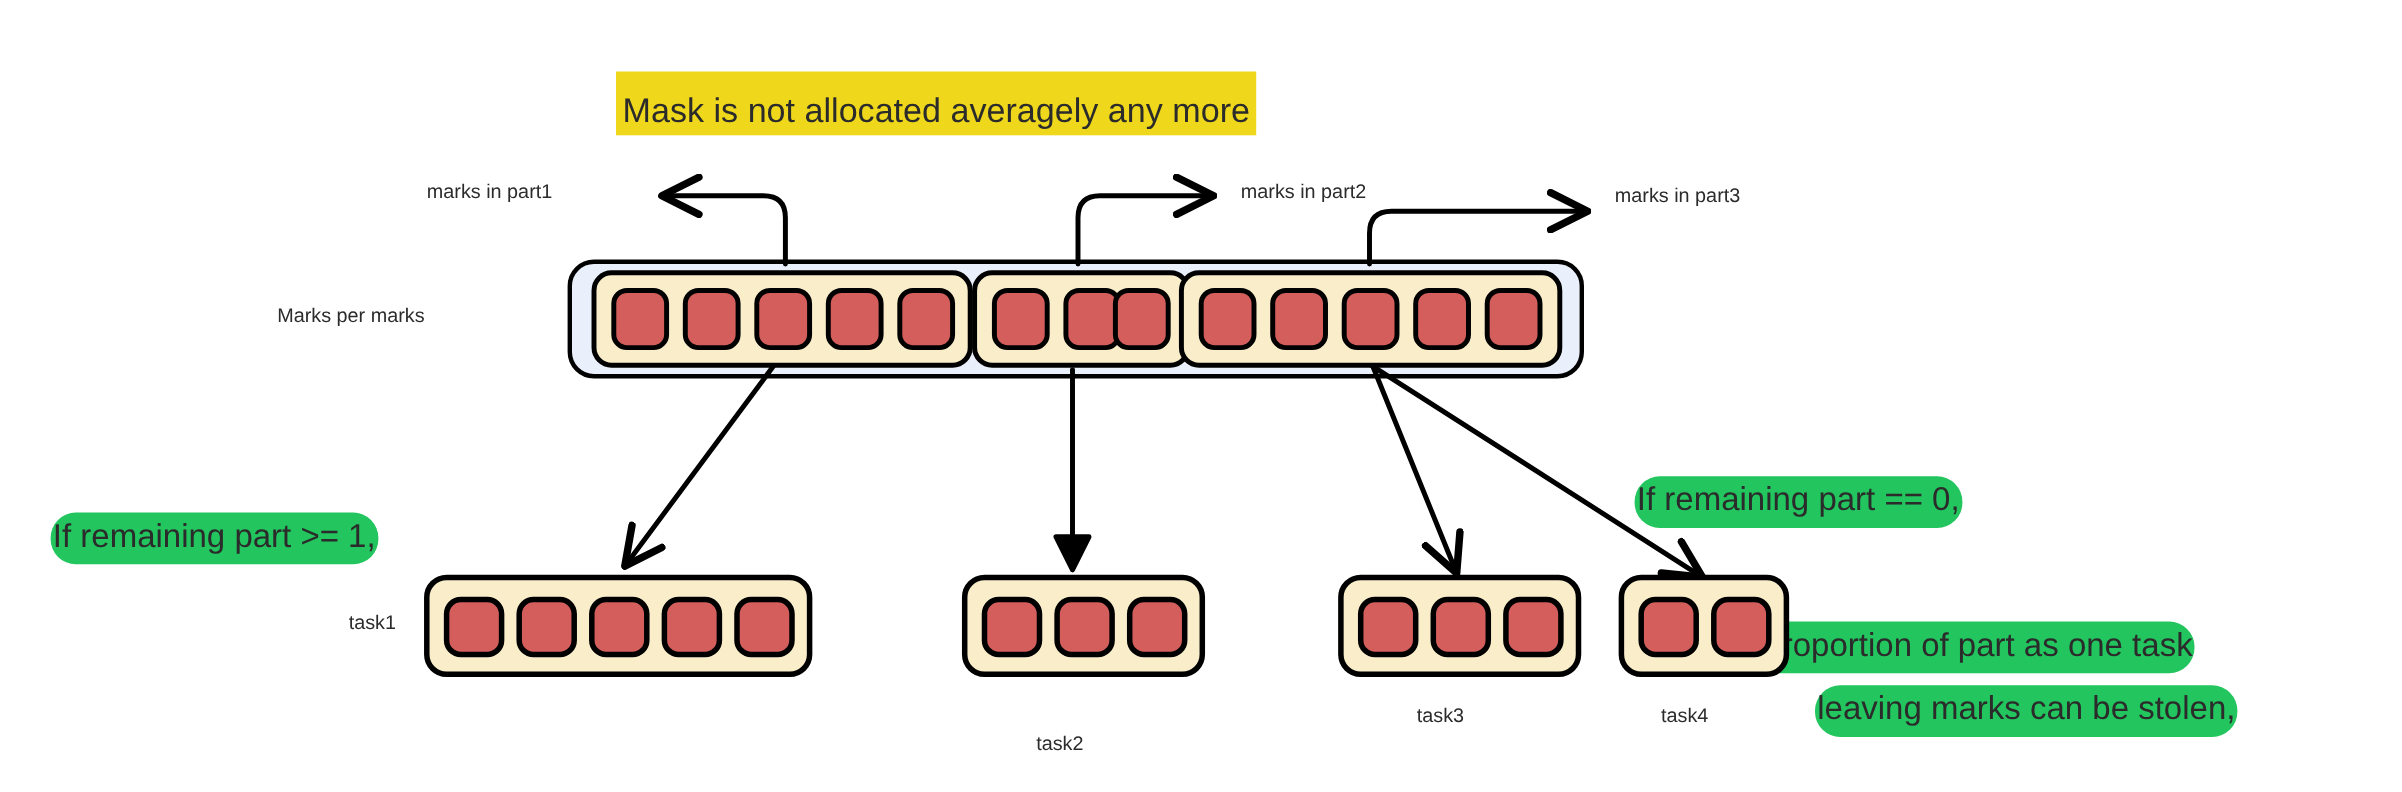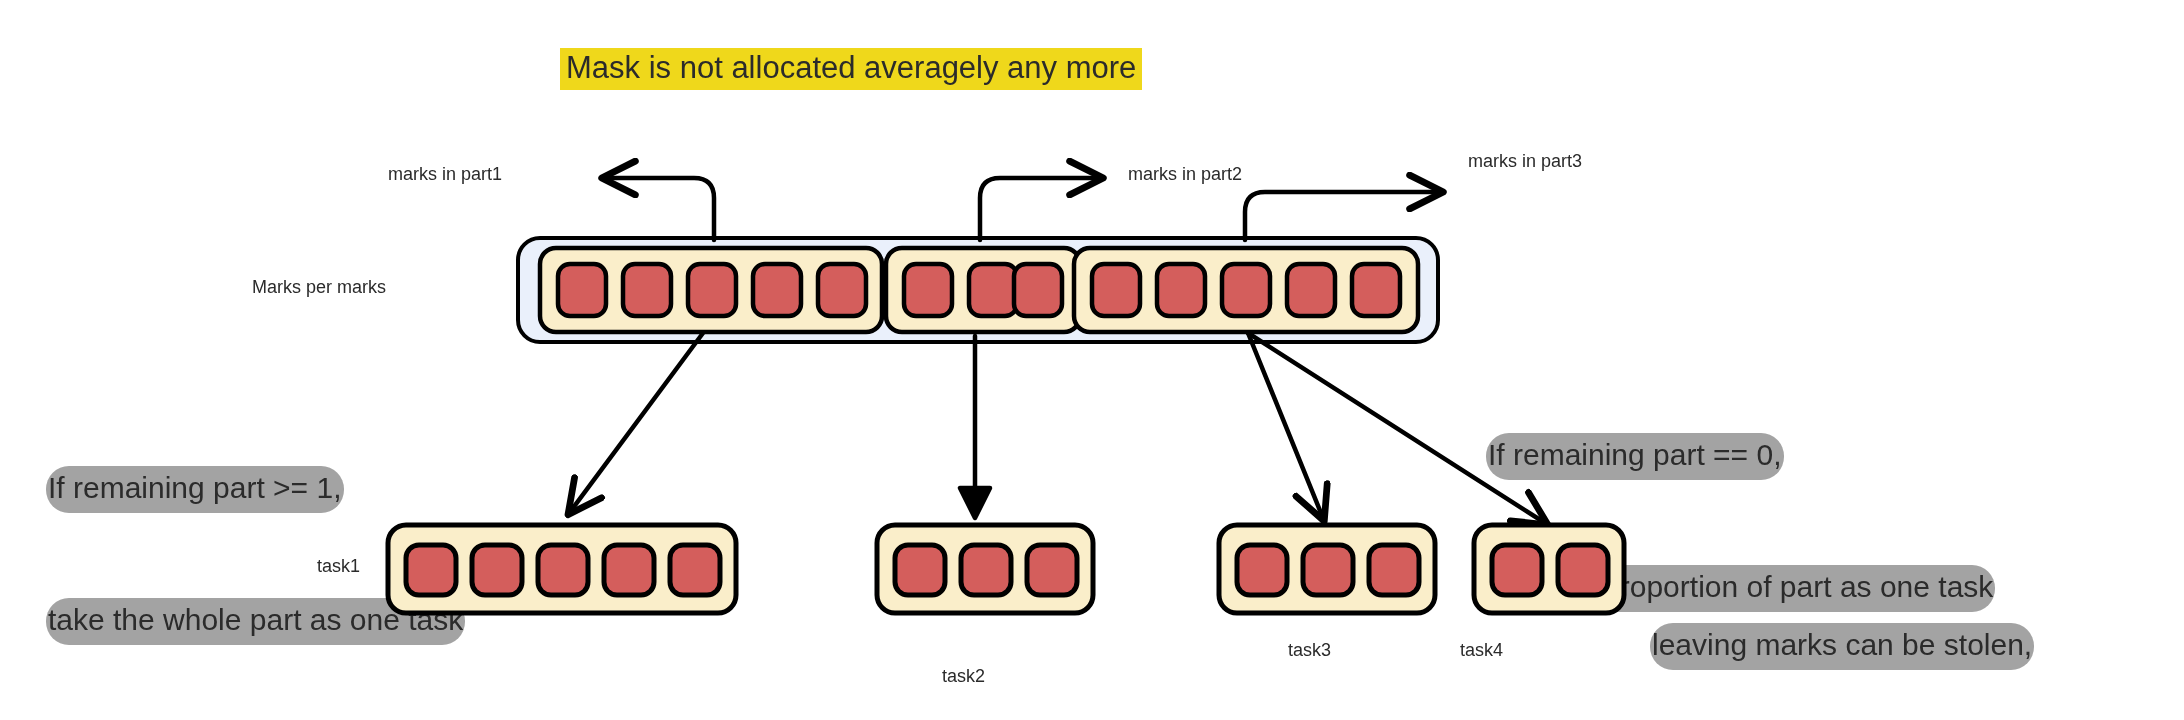--- a/index.html
+++ b/index.html
@@ -41,67 +41,67 @@
     position: absolute;
     font-family: "Liberation Sans", sans-serif;
     font-size: 30px;
     color: #2b2b2b;
     line-height: 1.42;
     white-space: pre;
   }
   .hl-line {
     display: block;
     width: fit-content;
-    background: #a3a3a3;
+    background: #22c55e;
     padding: 1px 2px 3px 2px;
     border-radius: 23px;
   }
   .title-hl {
     position: absolute;
     font-size: 31px;
     font-family: "Liberation Sans", sans-serif;
     color: #2b2b2b;
     background: #efd81b;
-    padding: 4px 6px 7px 6px;
+    padding: 20px 6px 7px 6px;
     white-space: pre;
     line-height: 1.0;
+    margin-top: 17px;
   }
 </style>
 </head>
 <body>
 
 <div id="stage">
 
   <div class="title-hl" style="left:560px; top:48px;">Mask is not allocated averagely any more</div>
 
   <div class="lbl plain-label" style="left:388px; top:165px;">marks in part1</div>
   <div class="lbl plain-label" style="left:1128px; top:165px;">marks in part2</div>
-  <div class="lbl plain-label" style="left:1468px; top:152px;">marks in part3</div>
+  <div class="lbl plain-label" style="left:1468px; top:169px;">marks in part3</div>
 
   <div class="lbl plain-label" style="left:252px; top:278px;">Marks per marks</div>
 
   <div class="hl-block" style="left:46px; top:381px;">
     <span class="hl-line">If remaining part &gt;= 1,</span>
-    <span class="hl-line">take the whole part as one task</span>
   </div>
 
   <div class="hl-block" style="left:1486px; top:348px;">
     <span class="hl-line">If remaining part == 0,</span>
     <span class="hl-line">take the proportion of part as one task</span>
   </div>
 
   <div class="hl-block" style="left:1650px; top:538px;">
     <span class="hl-line">leaving marks can be stolen,</span>
     
   </div>
 
   <div class="lbl plain-label" style="left:275px; top:557px;margin-left:42px;">task1</div>
   <div class="lbl plain-label" style="left:942px; top:641px;margin-top:26px;">task2</div>
   <div class="lbl plain-label" style="left:1288px; top:641px;">task3</div>
-  <div class="lbl plain-label" style="left:1460px; top:641px;">task4</div>
+  <div class="lbl plain-label" style="left:1510px; top:641px;">task4</div>
 
   <svg id="diagram-svg" viewBox="0 0 2184 720">
     <defs>
       <marker id="arrowOpen" viewBox="0 0 12 12" refX="10" refY="6" markerWidth="9" markerHeight="9" orient="auto-start-reverse">
         <path d="M 1 1 L 11 6 L 1 11" fill="none" stroke="#000" stroke-width="2" stroke-linecap="round" stroke-linejoin="round"></path>
       </marker>
       <marker id="arrowSolid" viewBox="0 0 12 12" refX="10" refY="6" markerWidth="8" markerHeight="8" orient="auto-start-reverse">
         <path d="M 1 1 L 11 6 L 1 11 z" fill="#000" stroke="#000" stroke-width="1.5" stroke-linejoin="round"></path>
       </marker>
     </defs>

